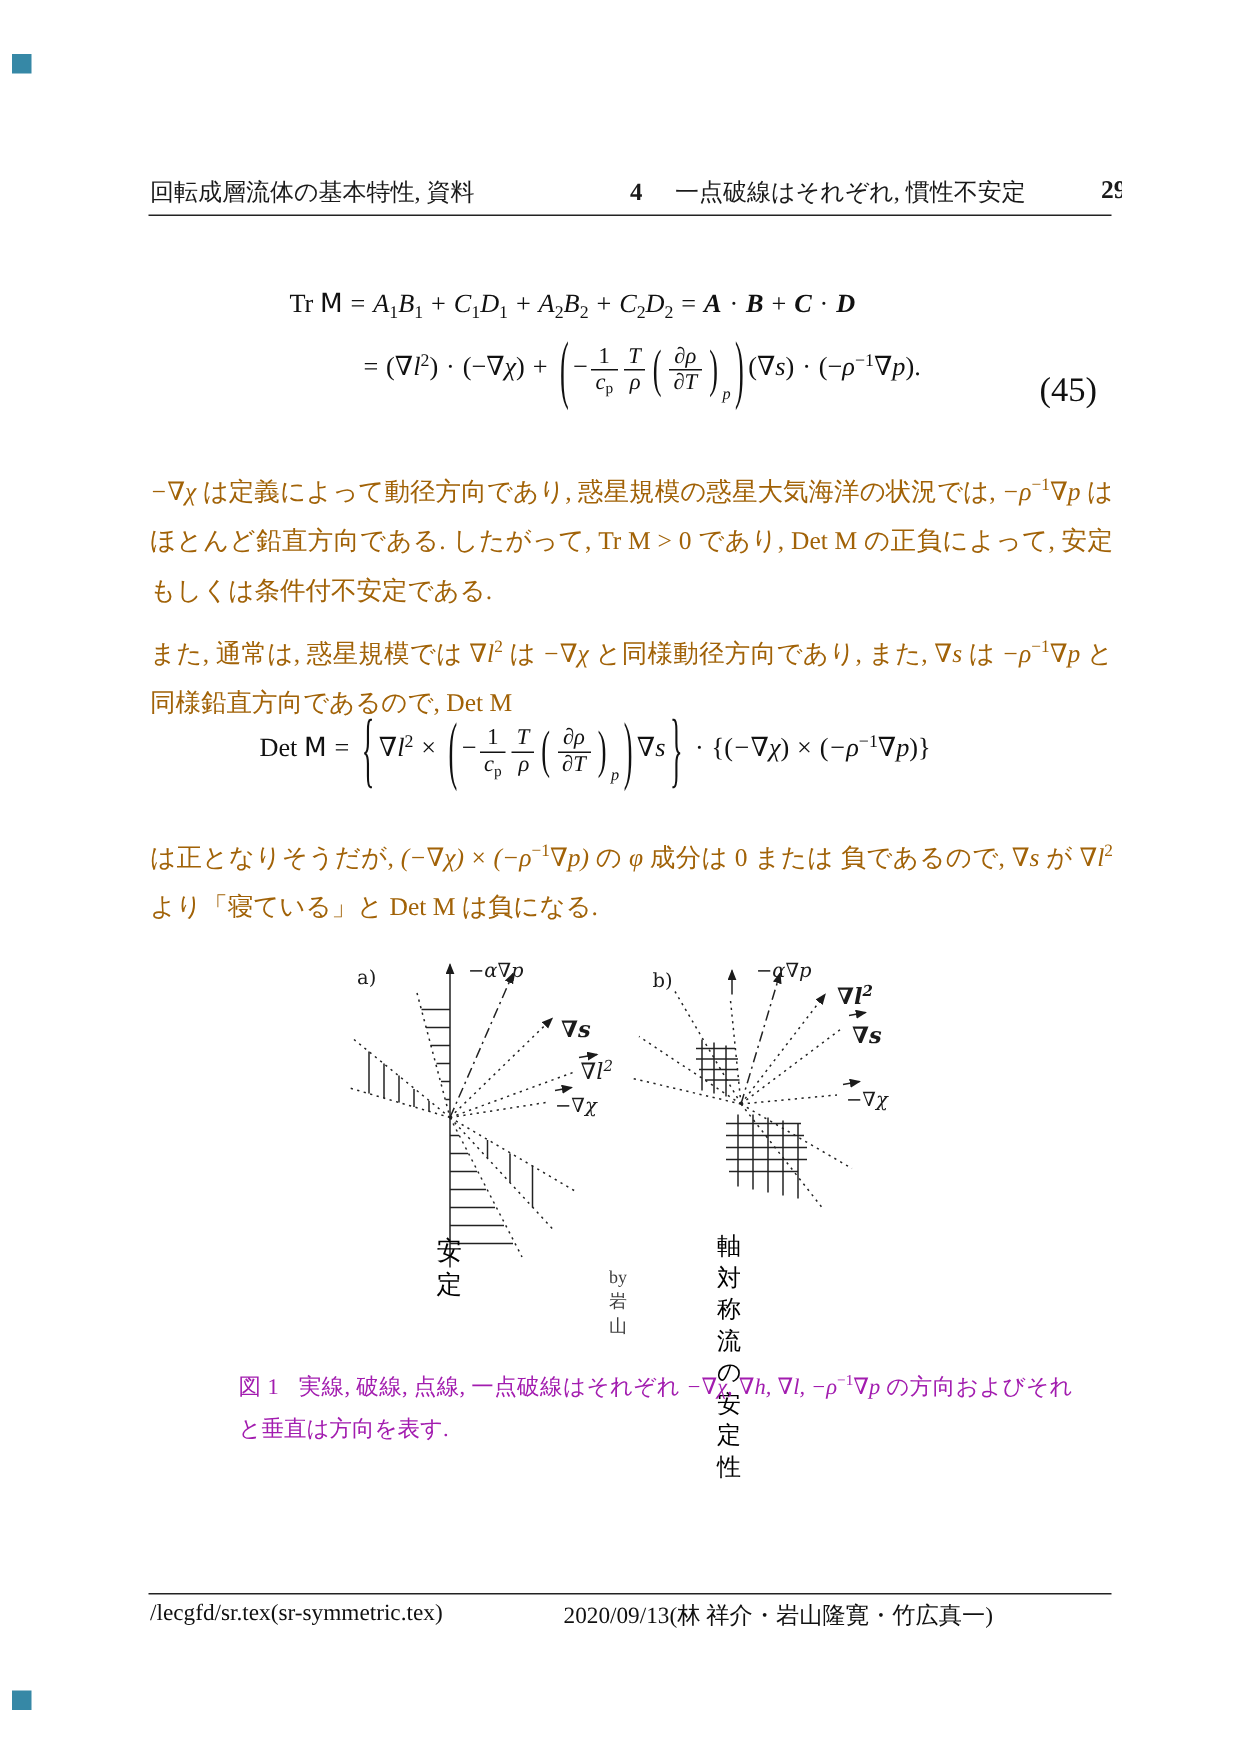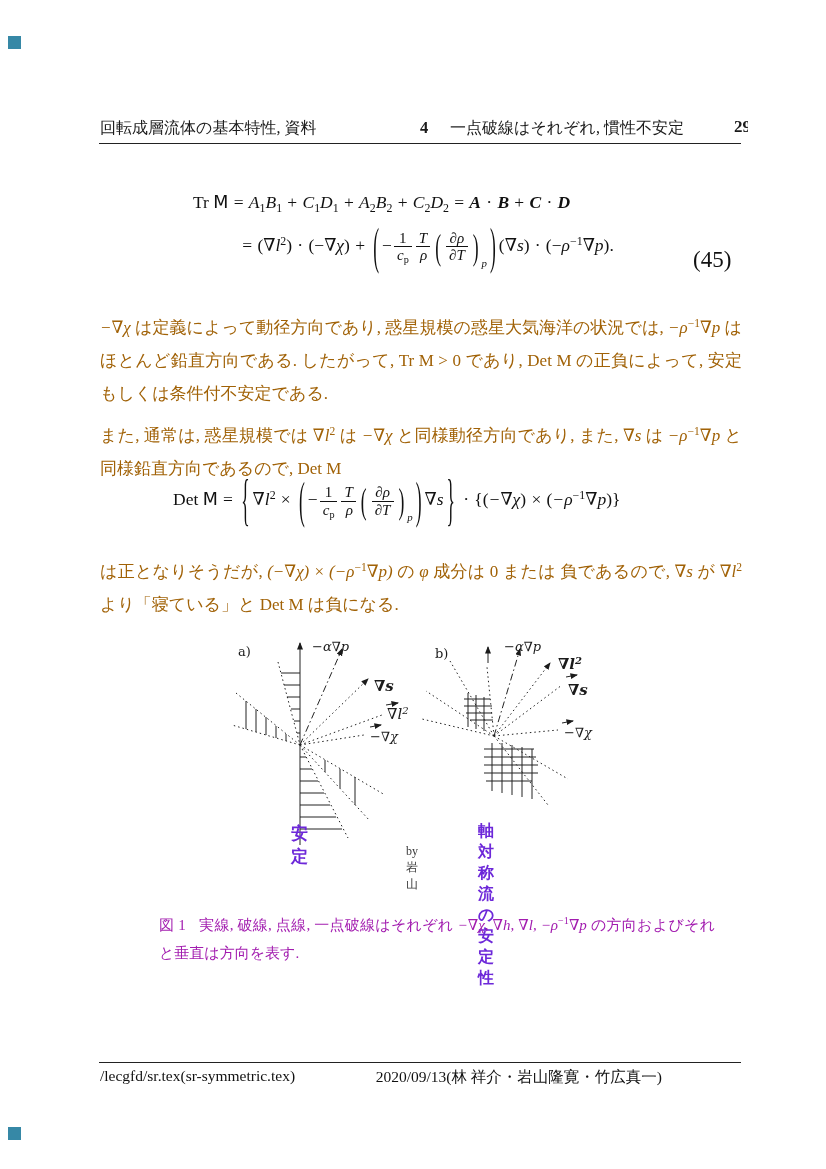--- a/index.html
+++ b/index.html
@@ -26,21 +26,21 @@
   .sublow{font-size:62%;font-style:italic;vertical-align:-1.45em;}
   .frac{display:inline-block;vertical-align:-0.62em;text-align:center;font-size:86%;margin:0 2px;line-height:1.1;}
   .frac .num{display:block;border-bottom:1px solid #111;padding:0 3px;}
   .frac .den{display:block;padding:0 3px;text-align:right;}
   .bigd{display:inline-block;vertical-align:middle;transform-origin:50% 50%;font-style:normal;
         font-weight:300;margin:0 3px;}
   .eqrow{font-size:17.5px;white-space:nowrap;}
   .figlabel{margin-right:13px;}
 
   
-  .figcap{font-family:"DejaVu Sans","Liberation Sans",sans-serif;color:#6d28d9;font-weight:bold;}
+  .figcap{font-family:"DejaVu Sans","Liberation Sans",sans-serif;color:#000000;}
   .credit{font-family:Liberation Serif, serif;color:#3a3a3a;}
 
   .caption{position:absolute;left:159px;width:556px;font-size:15px;line-height:1.88;
            text-align:justify;color:#a21caf;}
 
   .marker{position:absolute;width:13px;height:13px;}
   svg text{fill:#1b1b1b;}
 </style>
 </head>
 <body>

